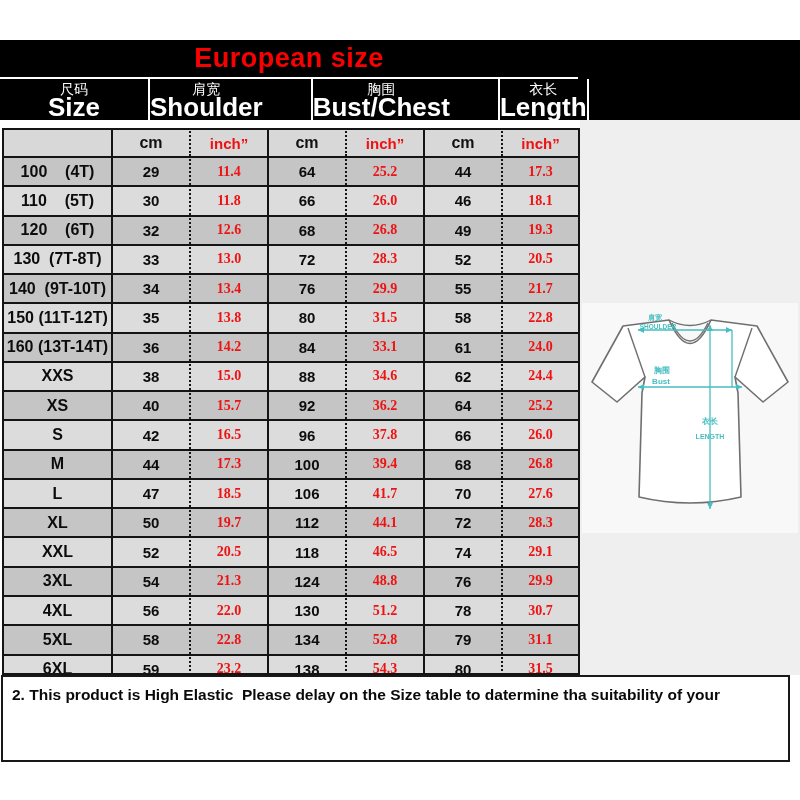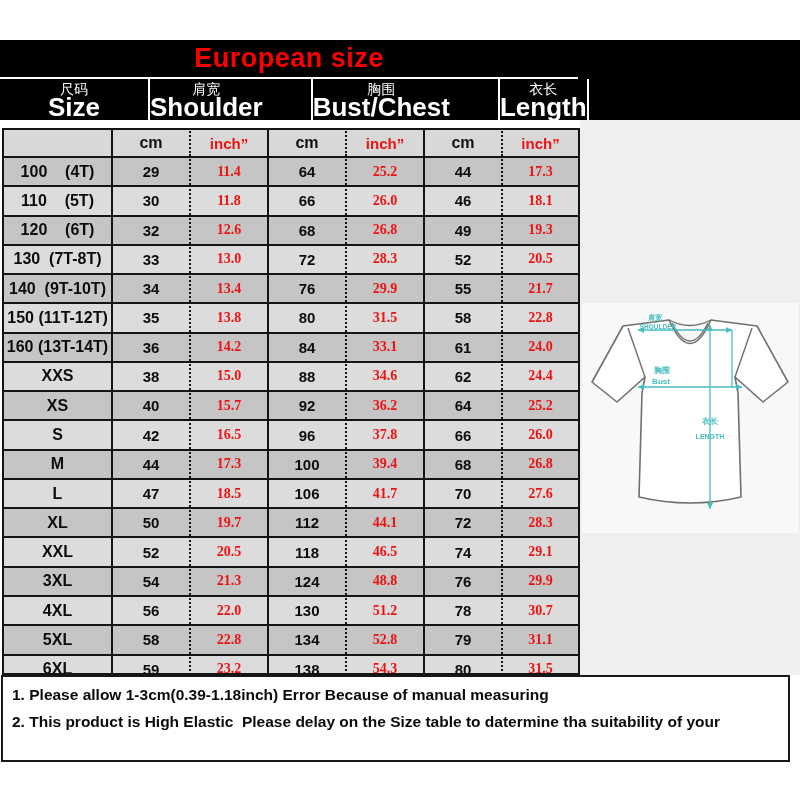--- a/index.html
+++ b/index.html
@@ -308,17 +308,16 @@
       <text class="m-text t7" x="73" y="17">肩宽</text>
       <text class="m-text t6" x="76" y="26">SHOULDER</text>
       <text class="m-text t8" x="80" y="70">胸围</text>
       <text class="m-text t8" x="79" y="81">Bust</text>
       <text class="m-text t8" x="128" y="121">衣长</text>
       <text class="m-text t7" x="128" y="136">LENGTH</text>
     </svg>
   </div>
 
   <div class="notes-box">
-    <div class="note-line">1. Please allow 1-3cm(0.39-1.18inch) Error Because of manual measuring</div>
     <div class="note-line">2. This product is High Elastic  Please delay on the Size table to datermine tha suitability of your</div>
   </div>
 
 </div>
 
 </body></html>

